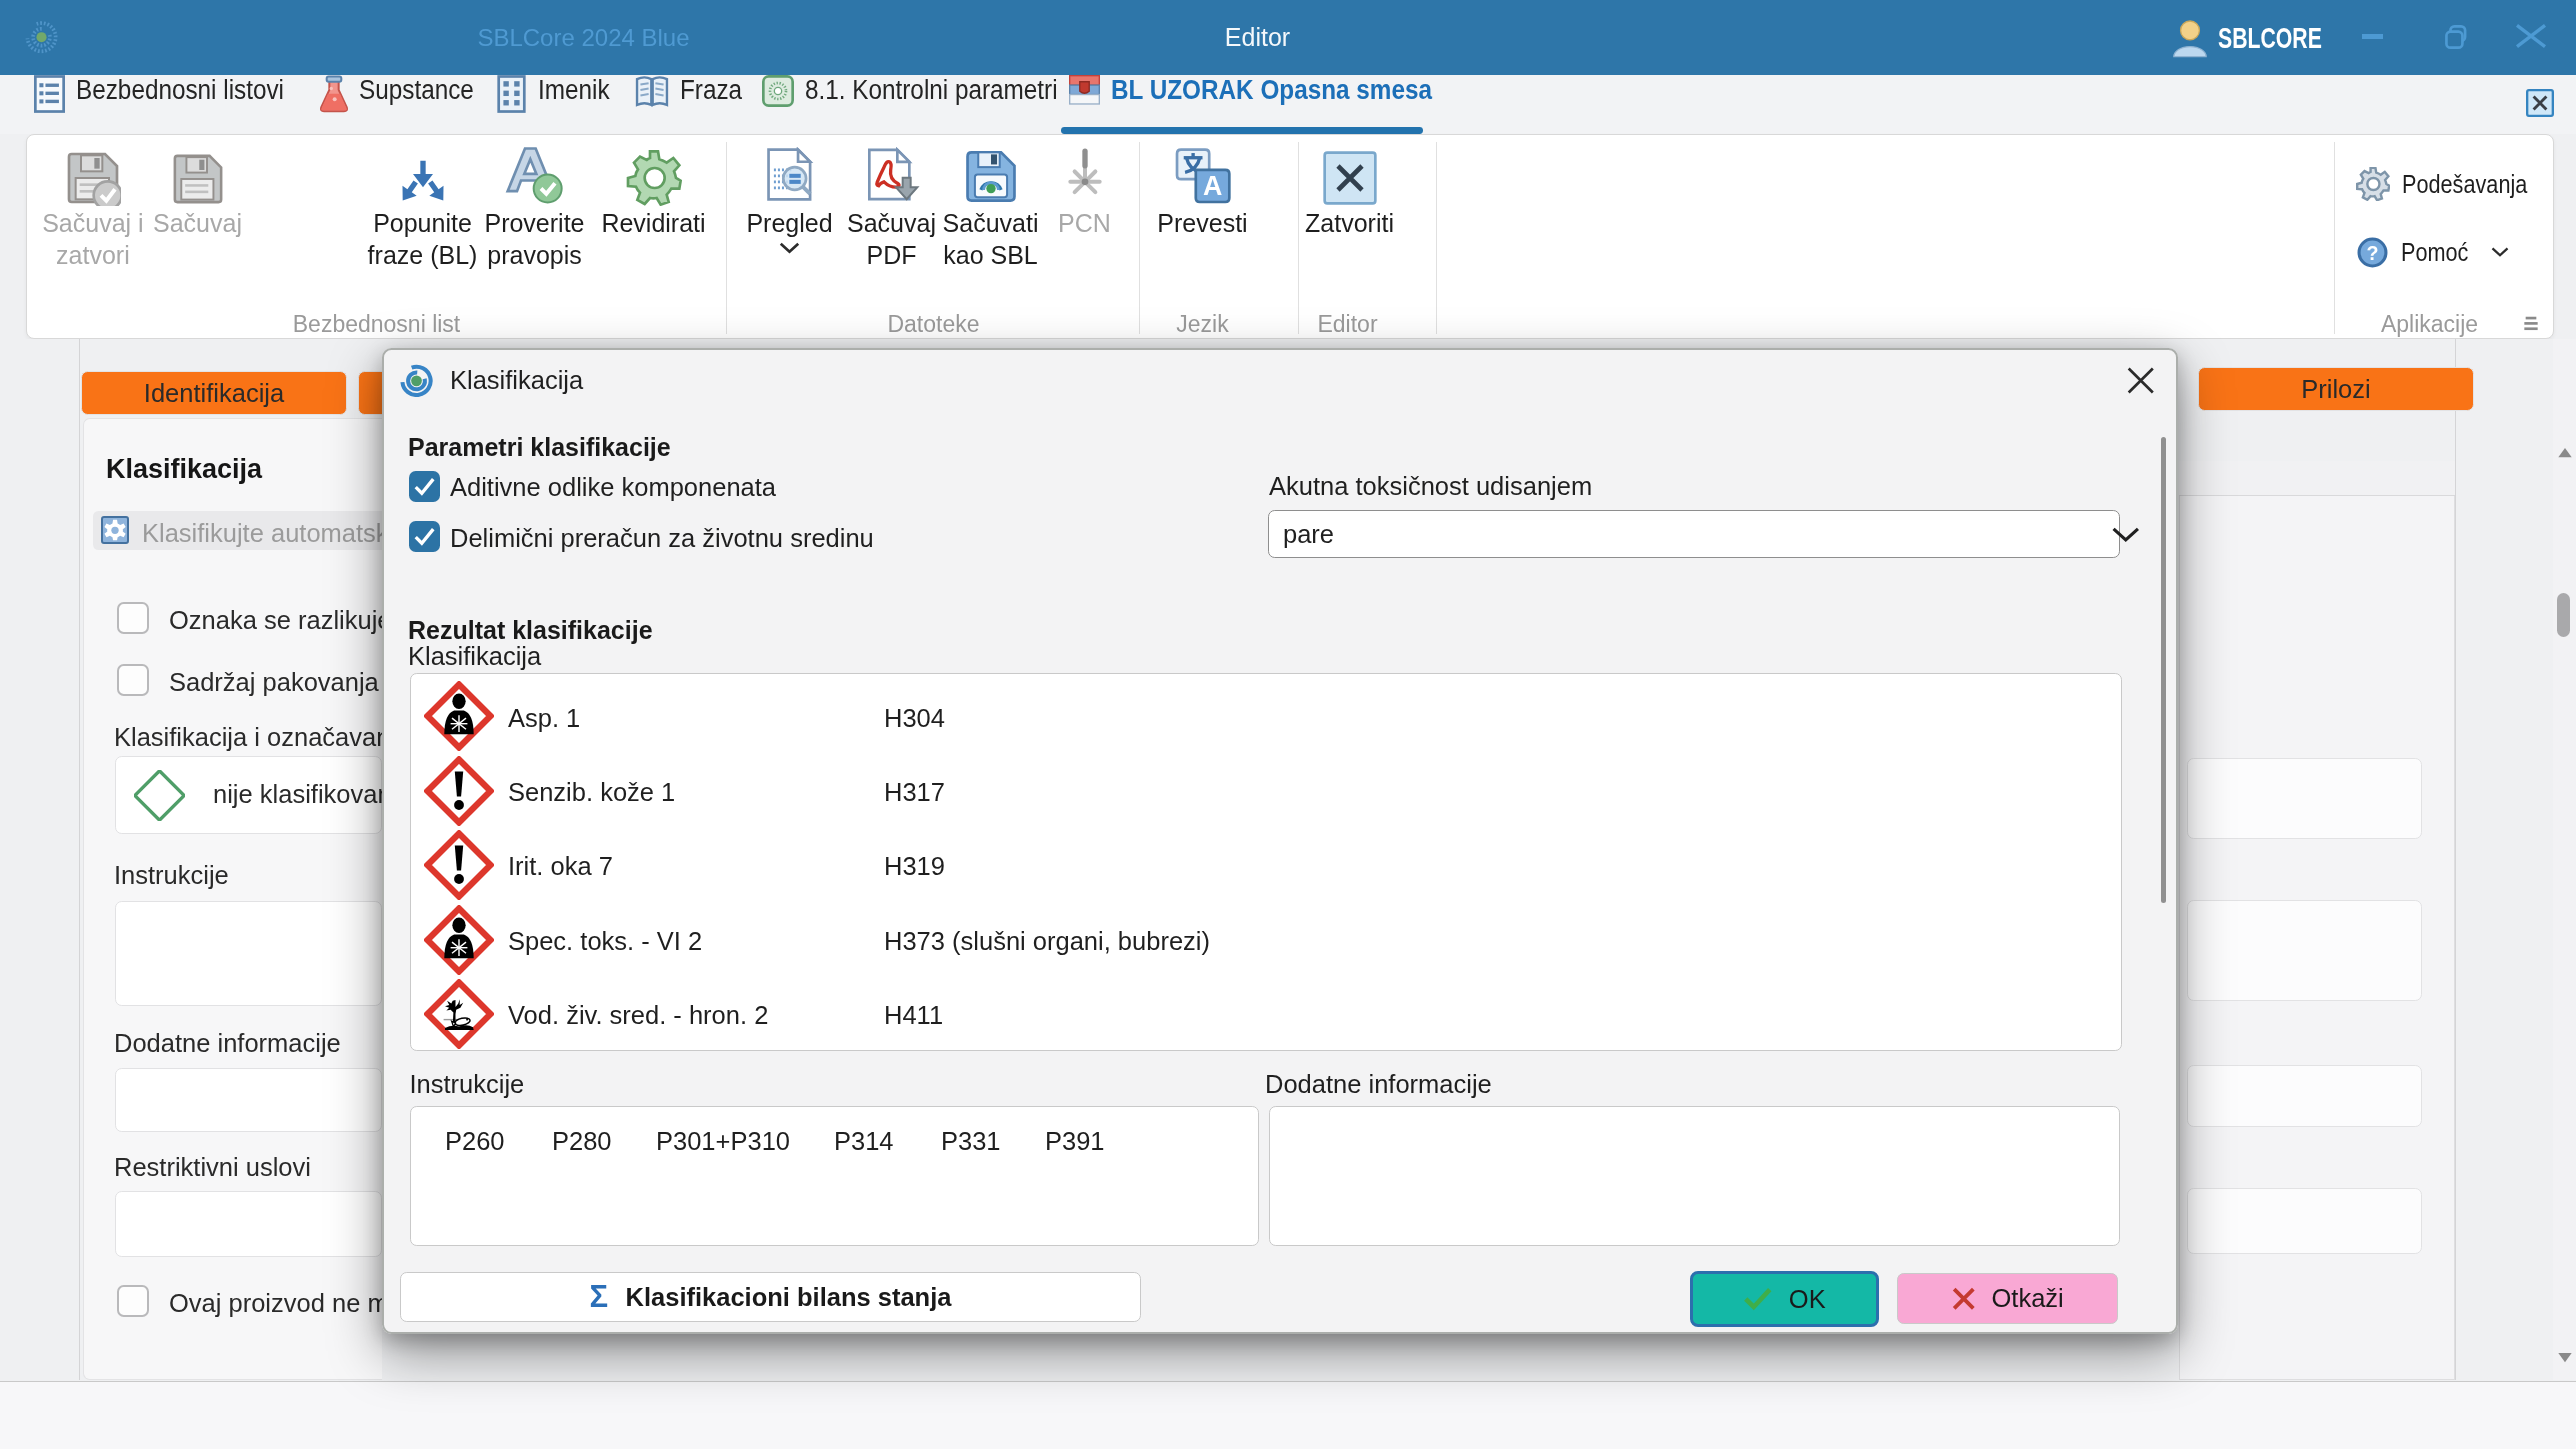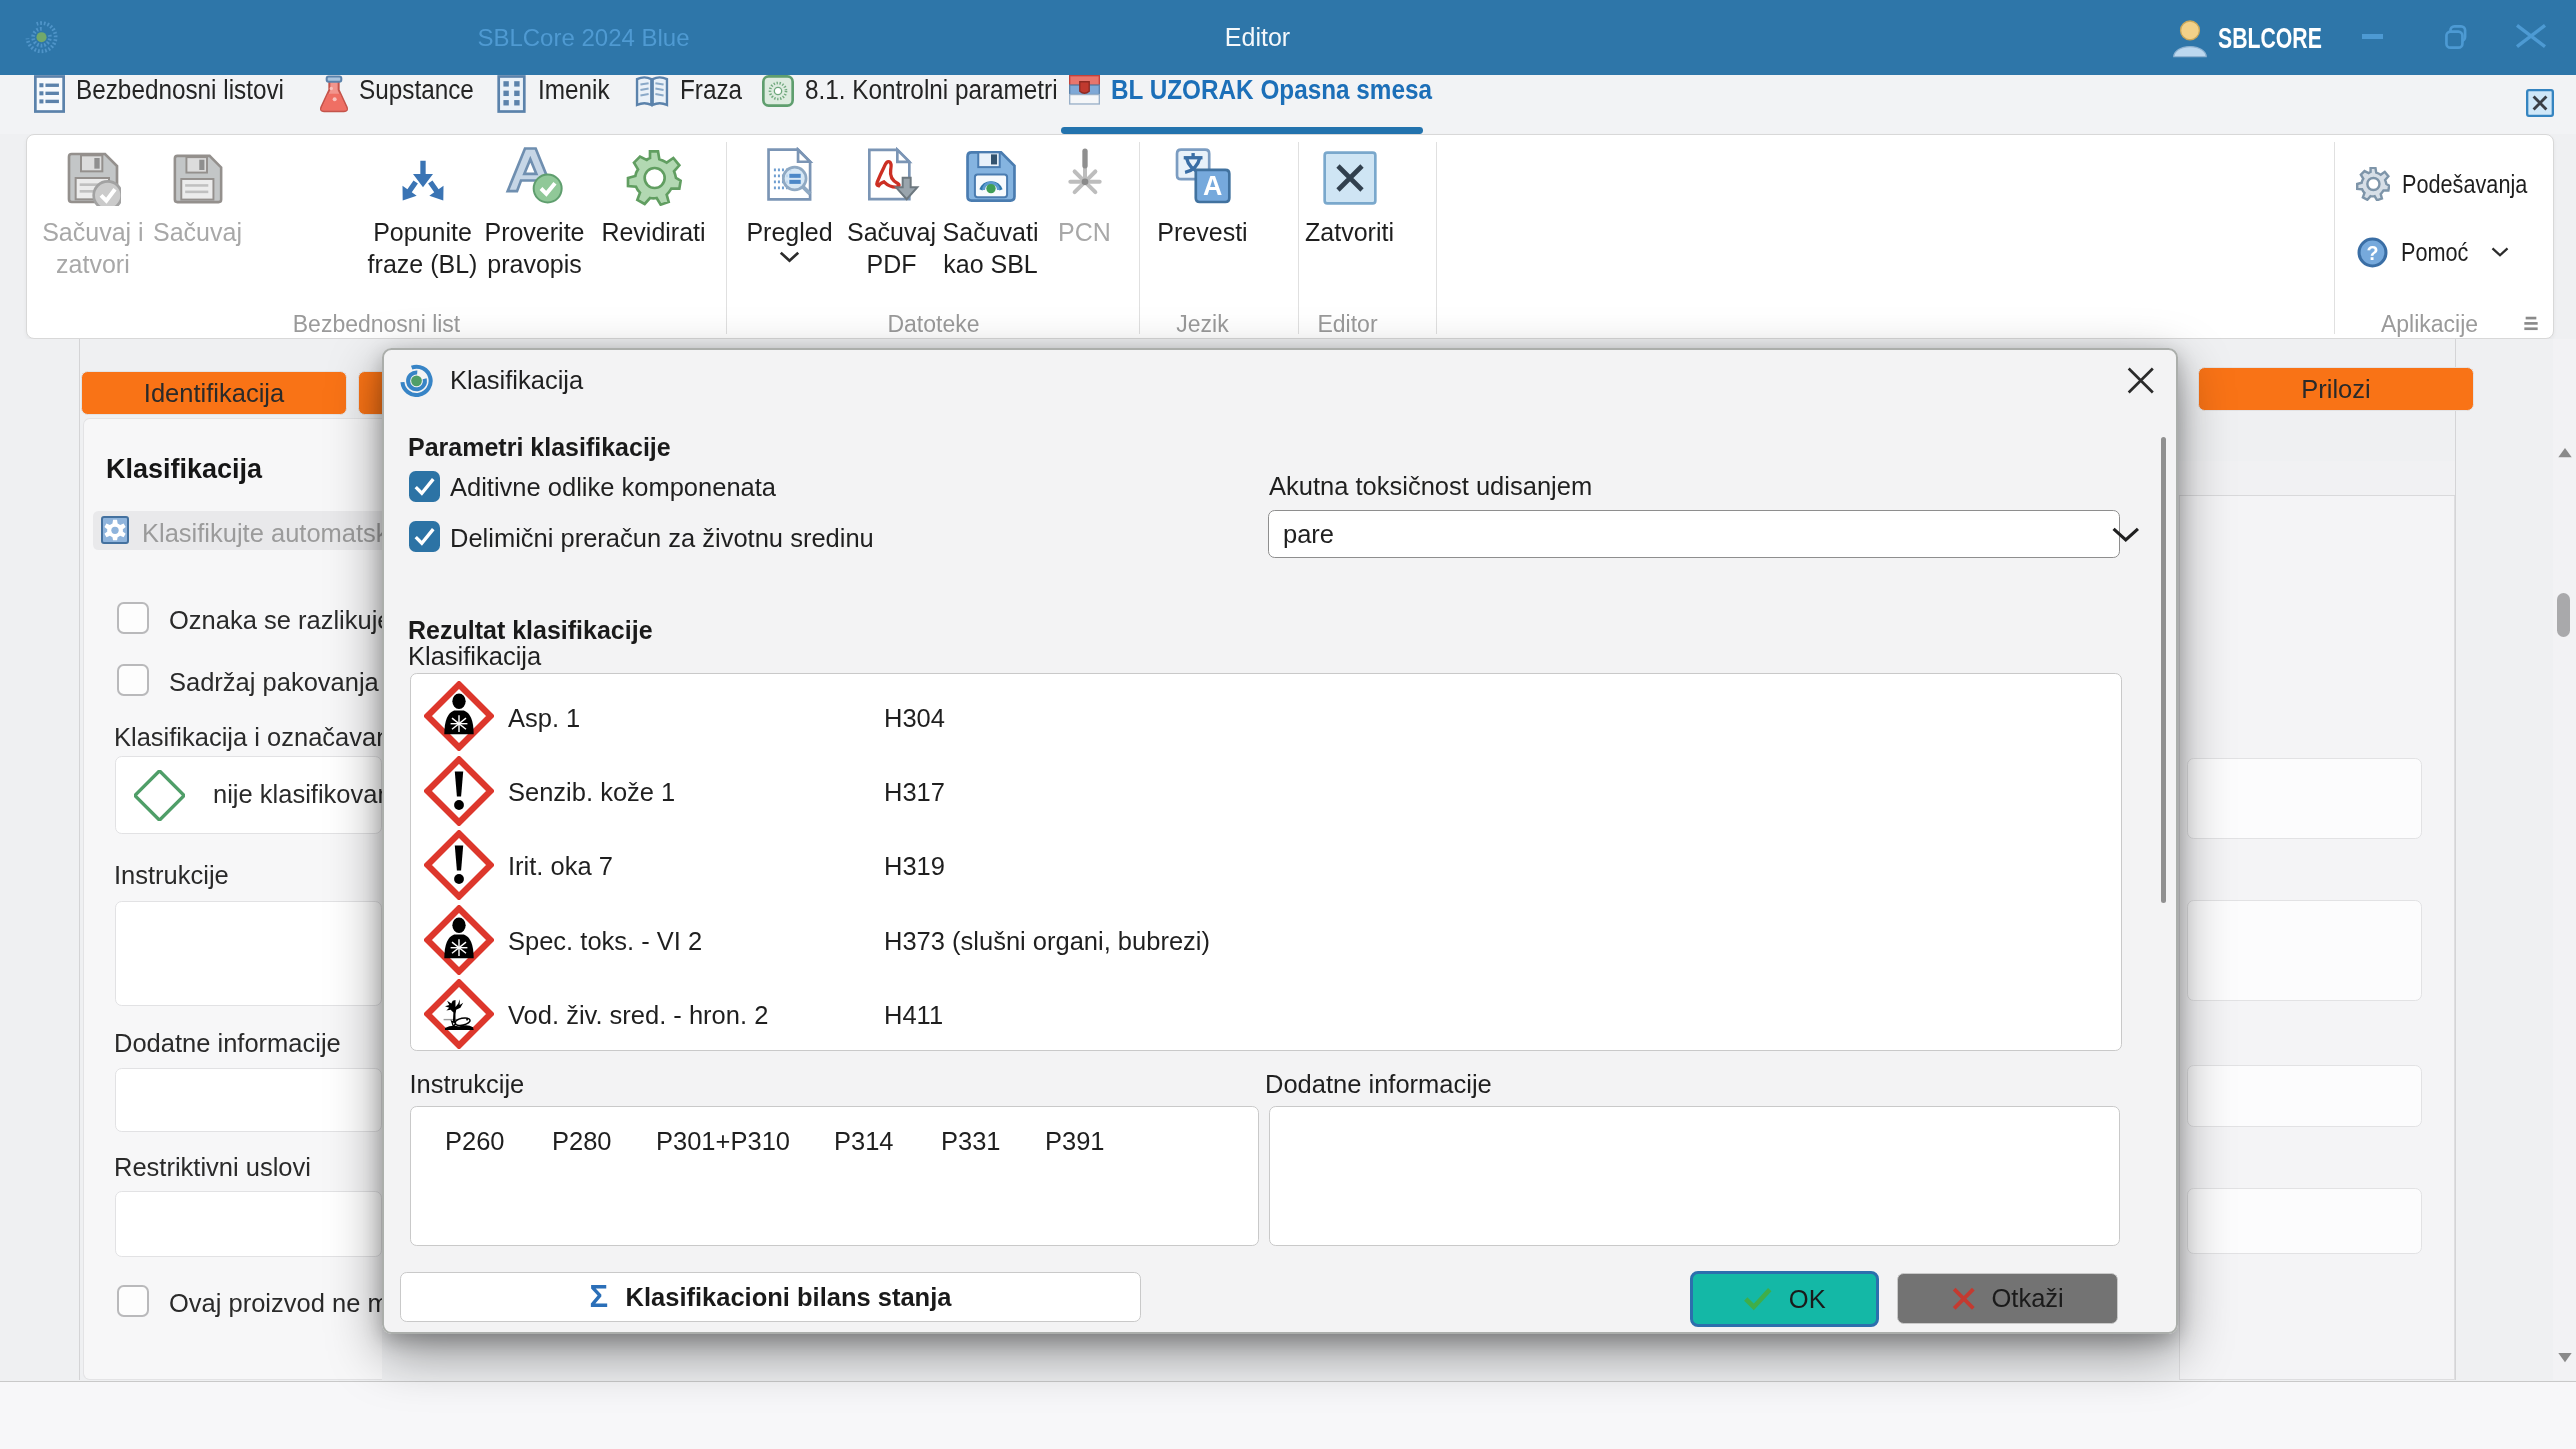--- a/index.html
+++ b/index.html
@@ -19,21 +19,21 @@
 .tabitem .ticon { margin-right:10.7px; }
 .tl { display:inline-block; transform:scaleX(0.9); transform-origin:0 50%; white-space:nowrap; }
 #activetab { color:#1c6fb8; font-weight:bold; }
 #tabuline { position:absolute; left:1061px; top:127px; width:362px; height:6.7px; background:#2373ae; border-radius:3.4px; }
 
 
 #ribbon { position:absolute; left:25.5px; top:134px; width:2528px; height:205px; background:#ffffff; border:1.3px solid #d8d8d8; border-radius:8px; box-shadow:0 2px 4px rgba(0,0,0,0.05); }
 .rsep { position:absolute; top:6.7px; height:192px; width:1.3px; background:#e0e0e0; }
 .rbtn { position:absolute; top:9.4px; width:118px; text-align:center; }
 .rbtn .ric { height:62px; display:flex; align-items:flex-end; justify-content:center; }
-.rbtn .rlbl { margin-top:10px; font-size:25px; line-height:32px; color:#1e1e1e; }
+.rbtn .rlbl { margin-top:1px; font-size:25px; line-height:32px; color:#1e1e1e; }
 .rbtn.dis .rlbl { color:#a8a8a8; }
 .grplbl { position:absolute; top:176px; font-size:23px; color:#9a9a9a; text-align:center; }
 
 
 #content { position:absolute; left:0; top:339px; width:2576px; height:1041px; background:#eff0f2; }
 #footer { position:absolute; left:0; top:1381px; width:2576px; height:68px; background:#f7f7f9; border-top:1.3px solid #c9c9c9; }
 .pagebtn { position:absolute; background:#f97316; border:1.3px solid #e3e3e5; border-radius:6.7px; font-size:25.5px; color:#2a2a2a; display:flex; align-items:center; justify-content:center; }
 .fieldbox { position:absolute; background:#fcfcfd; border:1.3px solid #e2e2e4; border-radius:6.7px; }
 .bglbl { position:absolute; font-size:25.5px; color:#2a2a2a; }
 
@@ -552,20 +552,20 @@
     <span style="font-size:25.5px;font-weight:bold;color:#1a1a1a">Klasifikacioni bilans stanja</span>
   </div>
 
   <div class="abs" style="left:1306px;top:921px;width:189px;height:56px;background:#14b8a6;border:3.4px solid #2c6fad;border-radius:8px;display:flex;align-items:center;justify-content:center">
     <svg width="29.5" height="24" viewBox="0 0 44 36">
         <path d="M 4 18 L 16 30 L 40 4" fill="none" stroke="#3fae49" stroke-width="7"></path>
       </svg>
     <span style="font-size:25.5px;color:#1a1a1a;margin-left:16px">OK</span>
   </div>
 
-  <div class="abs" style="left:1513px;top:923px;width:221px;height:51px;background:#737373;border:1.3px solid #c9c9c9;border-radius:6.7px;display:flex;align-items:center;justify-content:center">
+  <div class="abs" style="left:1513px;top:923px;width:221px;height:51px;background:#f9a8d4;border:1.3px solid #c9c9c9;border-radius:6.7px;display:flex;align-items:center;justify-content:center">
     <svg width="25.5" height="25.5" viewBox="0 0 40 40">
         <path d="M 5 5 L 35 35 M 35 5 L 5 35" stroke="#c43a30" stroke-width="6"></path>
       </svg>
     <span style="font-size:25.5px;color:#1a1a1a;margin-left:14.8px">Otkaži</span>
   </div>
 </div>
 
 
 </body></html>

